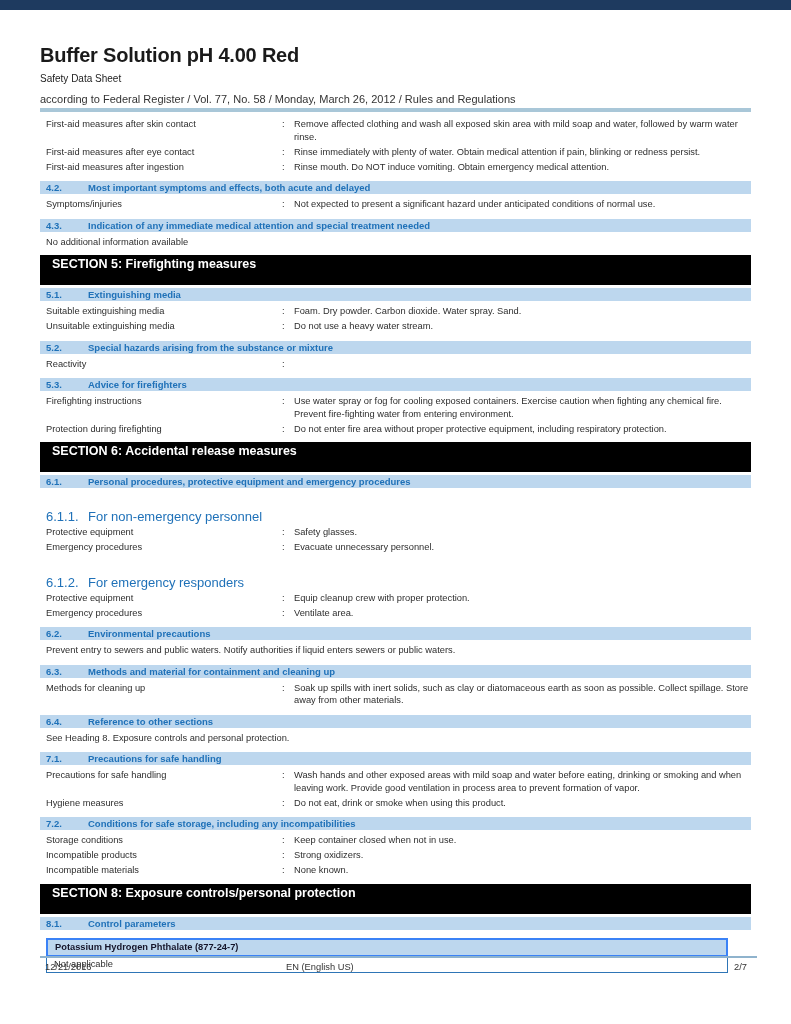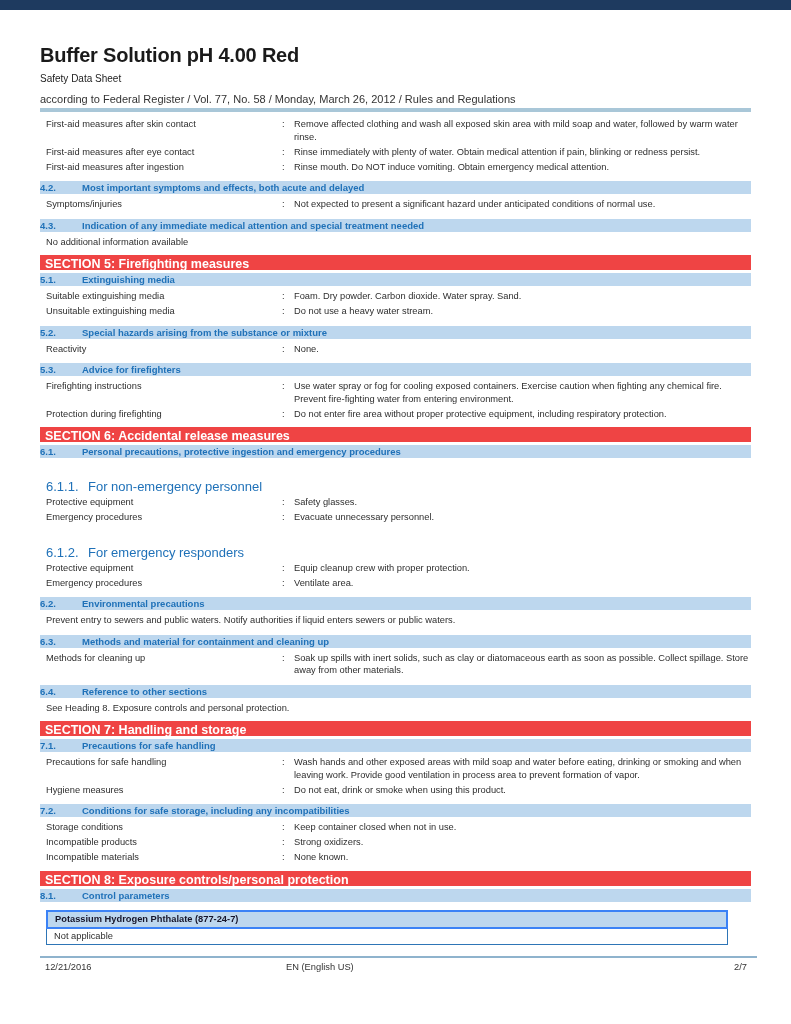--- a/index.html
+++ b/index.html
@@ -14,28 +14,28 @@
 
   .doc-header{padding:44px 40px 0 40px;}
   .doc-title{font-size:20px;font-weight:bold;color:#1a1a1a;line-height:22px;letter-spacing:-.2px;}
   .doc-subtitle{font-size:10px;color:#222;line-height:16px;margin-top:5px;}
   .doc-meta{font-size:11px;color:#333;line-height:10px;margin-top:7px;}
   .header-divider{height:4px;background:#a9c7d8;margin-top:4px;}
 
   .content{padding:6px 40px 0 40px;}
 
   .bar-section{
-    background:#ef4444;color:#fff;font-weight:bold;font-size:12.5px;
-    line-height:18px;height:15px;padding-left:5px;margin-top:7px;margin-bottom:3px;
+    background:#000000;color:#fff;font-weight:bold;font-size:12.5px;
+    line-height:18px;height:30px;padding-left:12px;margin-top:7px;margin-bottom:3px;
     white-space:nowrap;overflow:hidden;
   }
   .bar-sub{
     background:#bdd7ee;color:#1f71b8;font-weight:bold;font-size:9.5px;
     line-height:13px;height:13px;margin-top:8px;margin-bottom:4px;
-    display:grid;grid-template-columns:42px auto;white-space:nowrap;overflow:hidden;
+    display:grid;grid-template-columns:42px auto;padding-left:6px;white-space:nowrap;overflow:hidden;
   }
   .bar-section + .bar-sub{margin-top:1px;}
   .subsub{
     color:#1f71b8;font-weight:normal;font-size:13px;line-height:12px;
     margin-top:23px;margin-bottom:3px;
     display:grid;grid-template-columns:42px auto;padding-left:6px;
   }
   .kv{
     display:grid;grid-template-columns:236px 12px 1fr;
     font-size:9.3px;line-height:12.5px;margin:0 0 2.5px 0;padding-left:6px;
@@ -119,40 +119,39 @@
         <span class="kv-colon">:</span>
         <span class="kv-value">Do not use a heavy water stream.</span>
       </div>
       <div class="bar-sub">
         <span class="num">5.2.</span>
         <span class="st">Special hazards arising from the substance or mixture</span>
       </div>
       <div class="kv">
         <span class="kv-label">Reactivity</span>
         <span class="kv-colon">:</span>
-        <span class="kv-value">None.</span>
       </div>
       <div class="bar-sub">
         <span class="num">5.3.</span>
         <span class="st">Advice for firefighters</span>
       </div>
       <div class="kv">
         <span class="kv-label">Firefighting instructions</span>
         <span class="kv-colon">:</span>
         <span class="kv-value">Use water spray or fog for cooling exposed containers. Exercise caution when fighting any chemical fire. Prevent fire-fighting water from entering environment.</span>
       </div>
       <div class="kv">
         <span class="kv-label">Protection during firefighting</span>
         <span class="kv-colon">:</span>
         <span class="kv-value">Do not enter fire area without proper protective equipment, including respiratory protection.</span>
       </div>
       <div class="bar-section">SECTION 6: Accidental release measures</div>
       <div class="bar-sub">
         <span class="num">6.1.</span>
-        <span class="st">Personal precautions, protective ingestion and emergency procedures</span>
+        <span class="st">Personal procedures, protective equipment and emergency procedures</span>
       </div>
       <div class="subsub">
         <span class="num">6.1.1.</span>
         <span class="st">For non-emergency personnel</span>
       </div>
       <div class="kv">
         <span class="kv-label">Protective equipment</span>
         <span class="kv-colon">:</span>
         <span class="kv-value">Safety glasses.</span>
       </div>
@@ -187,21 +186,20 @@
       <div class="kv">
         <span class="kv-label">Methods for cleaning up</span>
         <span class="kv-colon">:</span>
         <span class="kv-value">Soak up spills with inert solids, such as clay or diatomaceous earth as soon as possible. Collect spillage. Store away from other materials.</span>
       </div>
       <div class="bar-sub">
         <span class="num">6.4.</span>
         <span class="st">Reference to other sections</span>
       </div>
       <div class="para">See Heading 8. Exposure controls and personal protection.</div>
-      <div class="bar-section">SECTION 7: Handling and storage</div>
       <div class="bar-sub">
         <span class="num">7.1.</span>
         <span class="st">Precautions for safe handling</span>
       </div>
       <div class="kv">
         <span class="kv-label">Precautions for safe handling</span>
         <span class="kv-colon">:</span>
         <span class="kv-value">Wash hands and other exposed areas with mild soap and water before eating, drinking or smoking and when leaving work. Provide good ventilation in process area to prevent formation of vapor.</span>
       </div>
       <div class="kv">

